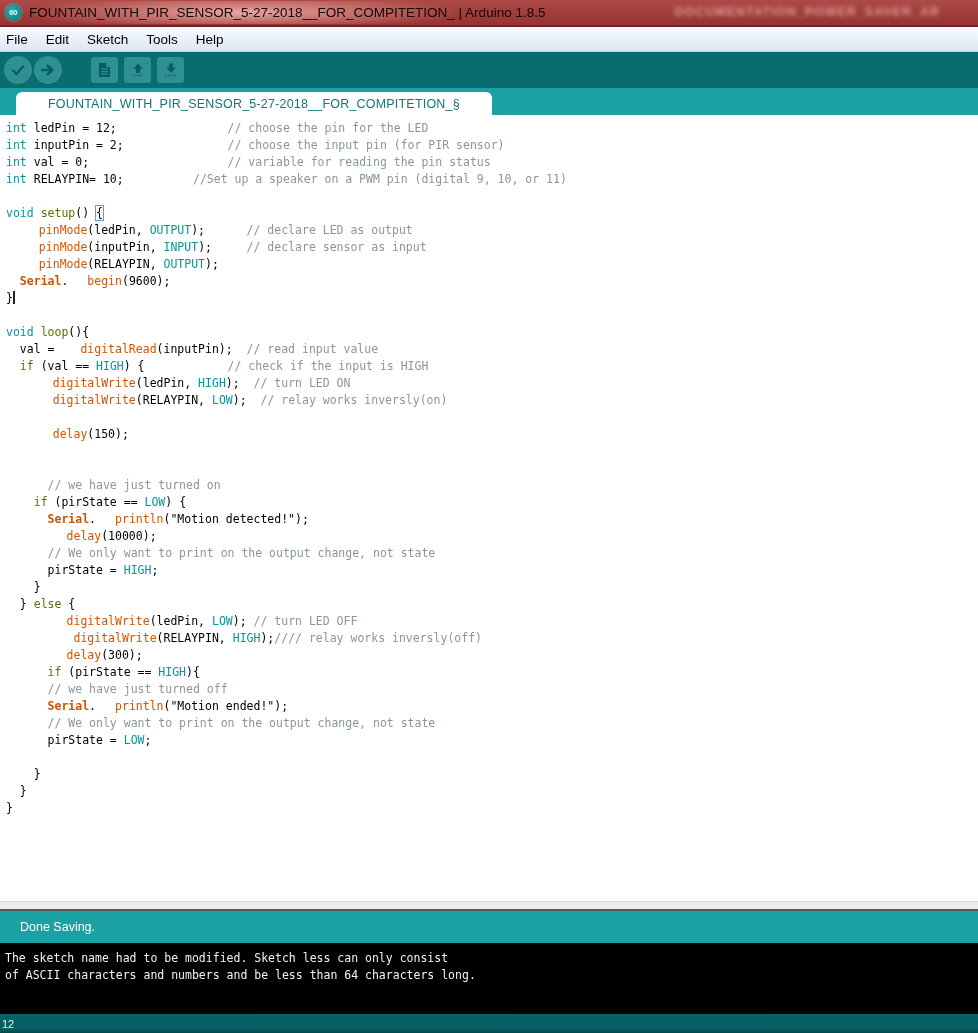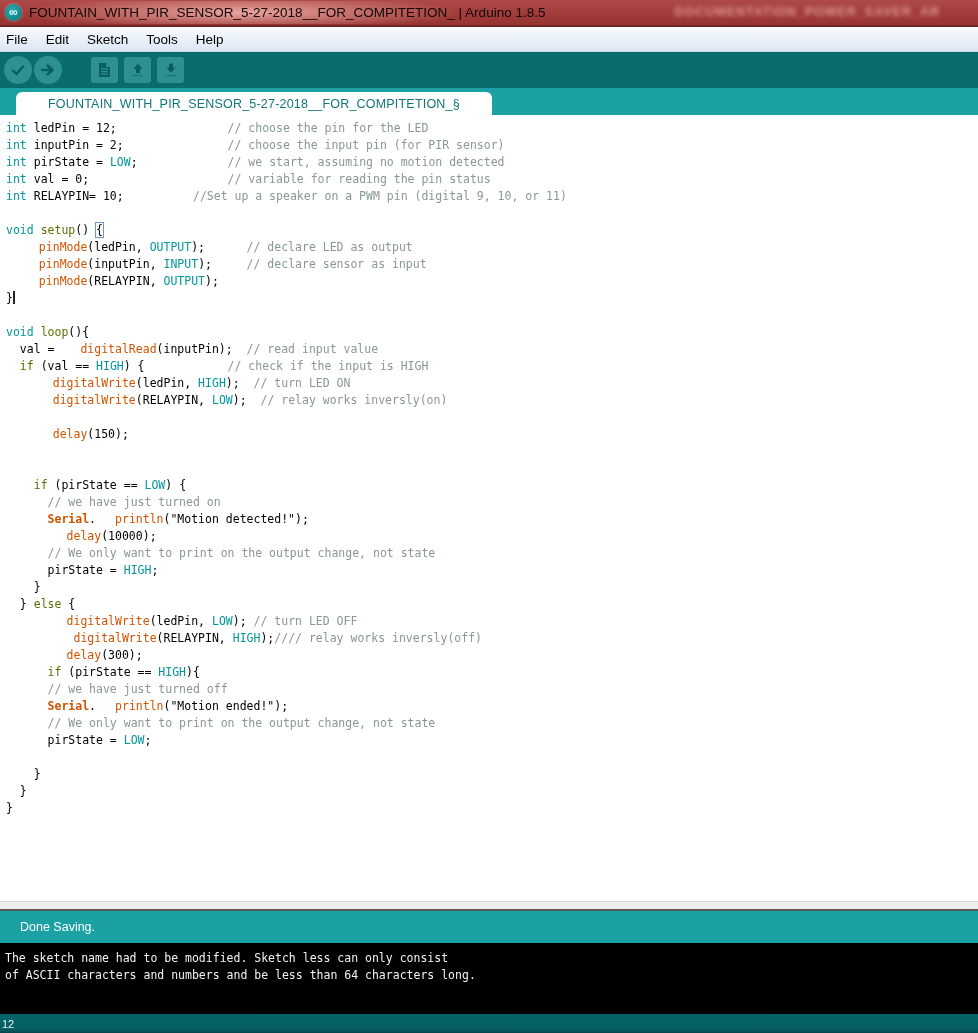--- a/index.html
+++ b/index.html
@@ -230,41 +230,41 @@
   </button>
 </div>
 
 <div class="tabbar">
   <div class="tab">FOUNTAIN_WITH_PIR_SENSOR_5-27-2018__FOR_COMPITETION_§</div>
 </div>
 
 <div class="editor">
     <div class="code-line"><span class="tk-k">int</span><span class="tk-p"> ledPin = 12;                </span><span class="tk-c">// choose the pin for the LED</span></div>
     <div class="code-line"><span class="tk-k">int</span><span class="tk-p"> inputPin = 2;               </span><span class="tk-c">// choose the input pin (for PIR sensor)</span></div>
-    <div class="code-line"><span class="tk-k">int</span><span class="tk-p"> pirState = </span><span class="tk-k">LOW</span><span class="tk-p">;             </span><span class="tk-c">// we start, assuming no motion detected</span></div>
     <div class="code-line"><span class="tk-k">int</span><span class="tk-p"> val = 0;                    </span><span class="tk-c">// variable for reading the pin status</span></div>
     <div class="code-line"><span class="tk-k">int</span><span class="tk-p"> RELAYPIN= 10;          </span><span class="tk-c">//Set up a speaker on a PWM pin (digital 9, 10, or 11)</span></div>
     <div class="code-line">&nbsp;</div>
     <div class="code-line"><span class="tk-k">void</span><span class="tk-p"> </span><span class="tk-s">setup</span><span class="tk-p">() </span><span class="tk-p tk-B">{</span></div>
     <div class="code-line"><span class="tk-p">  </span><span class="tk-f">pinMode</span><span class="tk-p">(ledPin, </span><span class="tk-k">OUTPUT</span><span class="tk-p">);      </span><span class="tk-c">// declare LED as output</span></div>
     <div class="code-line"><span class="tk-p">  </span><span class="tk-f">pinMode</span><span class="tk-p">(inputPin, </span><span class="tk-k">INPUT</span><span class="tk-p">);     </span><span class="tk-c">// declare sensor as input</span></div>
     <div class="code-line"><span class="tk-p">  </span><span class="tk-f">pinMode</span><span class="tk-p">(RELAYPIN, </span><span class="tk-k">OUTPUT</span><span class="tk-p">);</span></div>
+    <div class="code-line"><span class="tk-p">  </span><span class="tk-S">Serial</span><span class="tk-p">.</span><span class="tk-f">begin</span><span class="tk-p">(9600);</span></div>
     <div class="code-line"><span class="tk-p">}</span><span class="tk-cur"></span></div>
     <div class="code-line">&nbsp;</div>
     <div class="code-line"><span class="tk-k">void</span><span class="tk-p"> </span><span class="tk-s">loop</span><span class="tk-p">(){</span></div>
     <div class="code-line"><span class="tk-p">  val = </span><span class="tk-f">digitalRead</span><span class="tk-p">(inputPin);  </span><span class="tk-c">// read input value</span></div>
     <div class="code-line"><span class="tk-p">  </span><span class="tk-s">if</span><span class="tk-p"> (val == </span><span class="tk-k">HIGH</span><span class="tk-p">) {            </span><span class="tk-c">// check if the input is HIGH</span></div>
     <div class="code-line"><span class="tk-p">    </span><span class="tk-f">digitalWrite</span><span class="tk-p">(ledPin, </span><span class="tk-k">HIGH</span><span class="tk-p">);  </span><span class="tk-c">// turn LED ON</span></div>
     <div class="code-line"><span class="tk-p">    </span><span class="tk-f">digitalWrite</span><span class="tk-p">(RELAYPIN, </span><span class="tk-k">LOW</span><span class="tk-p">);  </span><span class="tk-c">// relay works inversly(on)</span></div>
     <div class="code-line">&nbsp;</div>
     <div class="code-line"><span class="tk-p">    </span><span class="tk-f">delay</span><span class="tk-p">(150);</span></div>
     <div class="code-line">&nbsp;</div>
     <div class="code-line">&nbsp;</div>
+    <div class="code-line"><span class="tk-p">      </span><span class="tk-c">// we have just turned on</span></div>
     <div class="code-line"><span class="tk-p">    </span><span class="tk-s">if</span><span class="tk-p"> (pirState == </span><span class="tk-k">LOW</span><span class="tk-p">) {</span></div>
-    <div class="code-line"><span class="tk-p">      </span><span class="tk-c">// we have just turned on</span></div>
     <div class="code-line"><span class="tk-p">      </span><span class="tk-S">Serial</span><span class="tk-p">.</span><span class="tk-f">println</span><span class="tk-p">("Motion detected!");</span></div>
     <div class="code-line"><span class="tk-p">      </span><span class="tk-f">delay</span><span class="tk-p">(10000);</span></div>
     <div class="code-line"><span class="tk-p">      </span><span class="tk-c">// We only want to print on the output change, not state</span></div>
     <div class="code-line"><span class="tk-p">      pirState = </span><span class="tk-k">HIGH</span><span class="tk-p">;</span></div>
     <div class="code-line"><span class="tk-p">    }</span></div>
     <div class="code-line"><span class="tk-p">  } </span><span class="tk-s">else</span><span class="tk-p"> {</span></div>
     <div class="code-line"><span class="tk-p">      </span><span class="tk-f">digitalWrite</span><span class="tk-p">(ledPin, </span><span class="tk-k">LOW</span><span class="tk-p">); </span><span class="tk-c">// turn LED OFF</span></div>
     <div class="code-line"><span class="tk-p">       </span><span class="tk-f">digitalWrite</span><span class="tk-p">(RELAYPIN, </span><span class="tk-k">HIGH</span><span class="tk-p">);</span><span class="tk-c">//// relay works inversly(off)</span></div>
     <div class="code-line"><span class="tk-p">      </span><span class="tk-f">delay</span><span class="tk-p">(300);</span></div>
     <div class="code-line"><span class="tk-p">      </span><span class="tk-s">if</span><span class="tk-p"> (pirState == </span><span class="tk-k">HIGH</span><span class="tk-p">){</span></div>

